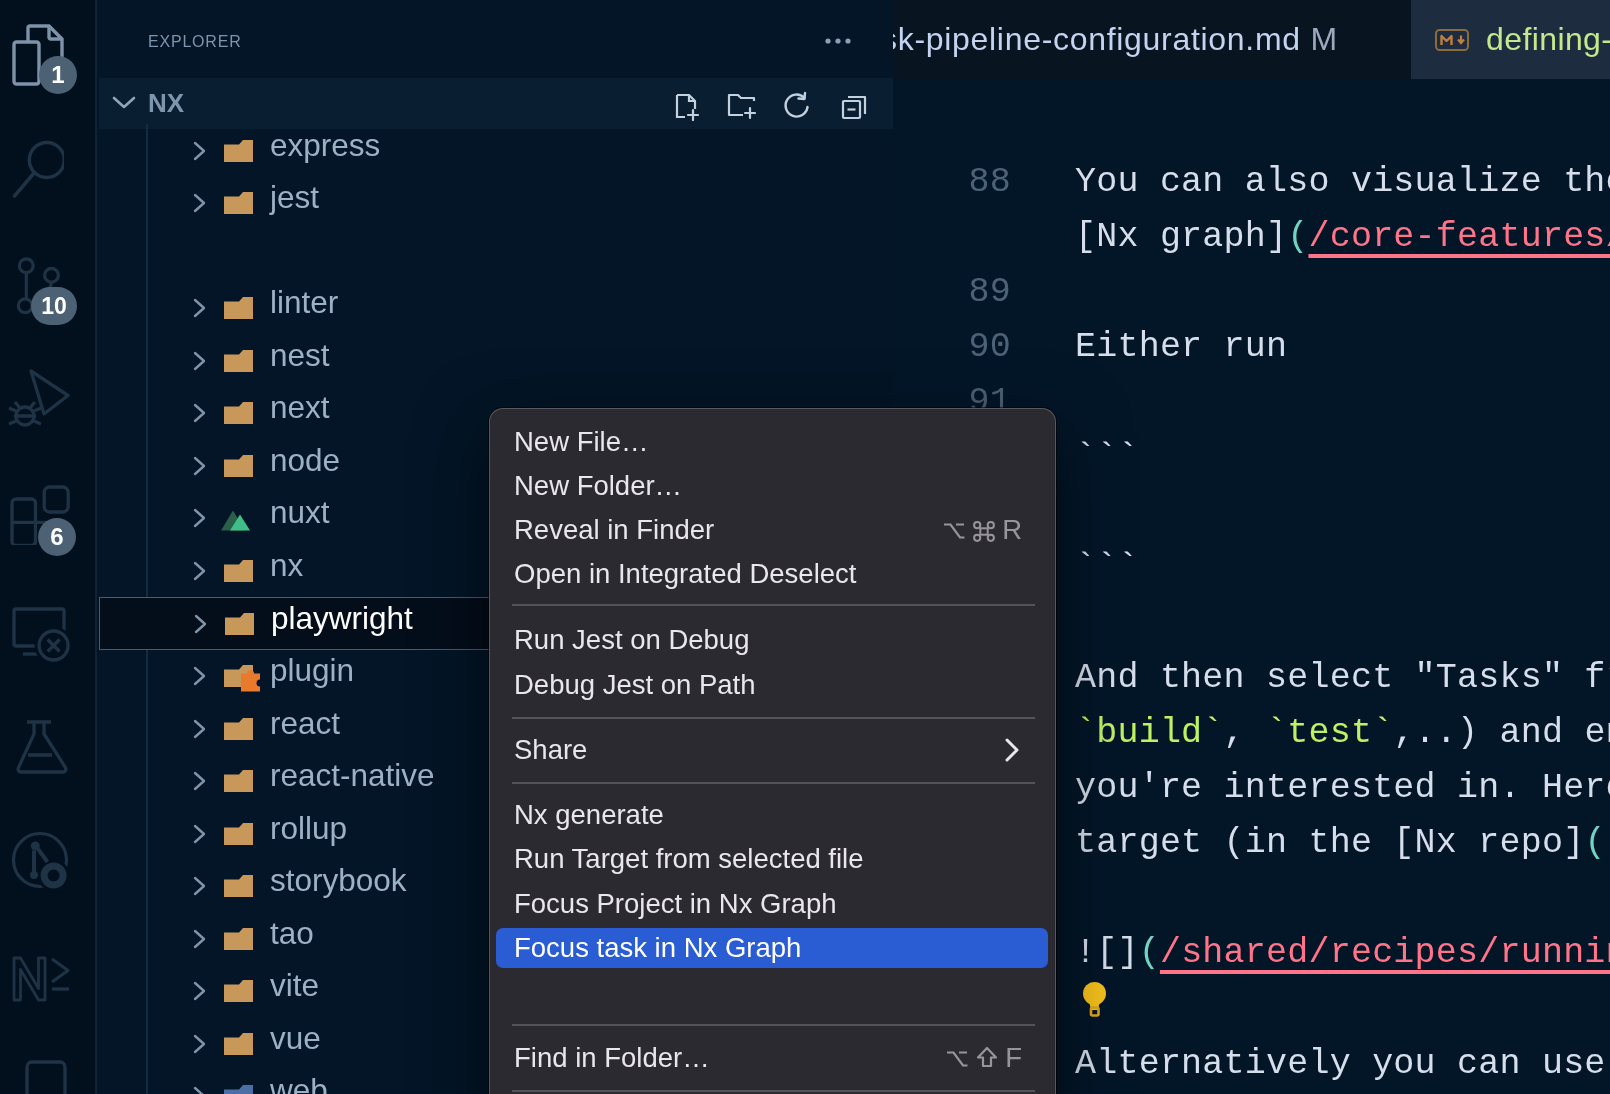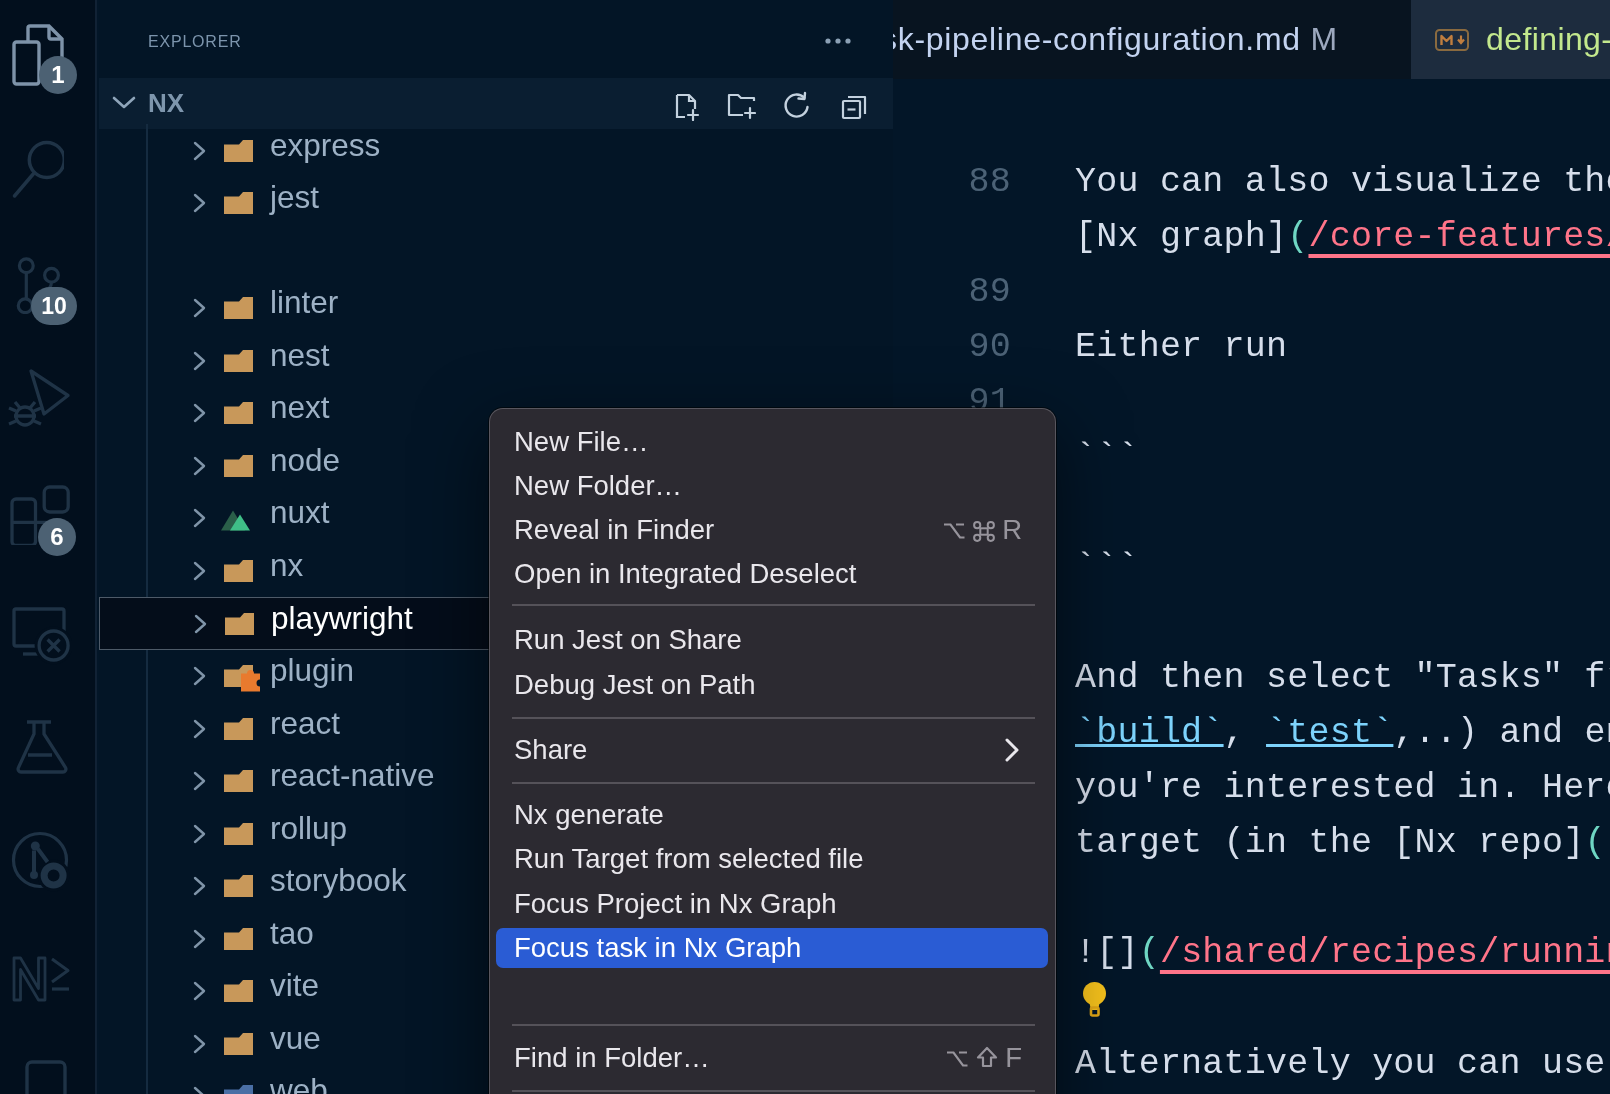--- a/index.html
+++ b/index.html
@@ -34,21 +34,21 @@
   
   #editor { left:893px; top:0; width:717px; height:1094px; background:#031628; }
   #tabbar { position:absolute; left:0; top:0; width:717px; height:79px; background:#081420; overflow:hidden; }
   #tab2 { position:absolute; left:518px; top:0; width:199px; height:79px; background:#1d2c3e; }
   #breadcrumbs { position:absolute; left:0; top:79px; width:717px; height:52px;
     border-bottom:1.5px solid #1b2a3c; color:#a5aae8; font-size:29.5px; letter-spacing:0.2px; }
   #code { position:absolute; left:0; top:131px; width:717px; height:963px;
     font-family:"Liberation Mono", monospace; font-size:35px; letter-spacing:0.22px; }
   .cline { position:absolute; white-space:pre; color:#d6deeb; line-height:42px; }
   .lnum { position:absolute; left:0; width:118px; text-align:right; color:#4c6276; line-height:42px; }
-  .grn { color:#7dd3fc;text-decoration:underline; }
+  .grn { color:#bef264; }
   .pnk { color:#ff7489; }
   .tea { color:#6fd6c3; }
   .lnk { text-decoration:underline; text-underline-offset:8px; text-decoration-thickness:3.5px; }
 
   
   #menu { left:489px; top:408px; width:567px; height:760px; background:#2c2a31;
     border-radius:14px; border:1.5px solid rgba(125,122,132,0.55);
     box-shadow:0 0 0 1px rgba(0,0,0,0.55), 0 22px 70px rgba(0,0,0,0.55); }
   .mitem { position:absolute; left:24px; color:#e9e7ec; font-size:27.5px; line-height:34px; white-space:pre; }
   .msep { position:absolute; left:22px; width:523px; height:1.5px; background:#555259; }
@@ -382,21 +382,21 @@
           <circle cx="5.2" cy="8.2" r="3.1"></circle>
           <circle cx="18.8" cy="8.2" r="3.1"></circle>
           <circle cx="5.2" cy="20.8" r="3.1"></circle>
           <circle cx="18.8" cy="20.8" r="3.1"></circle>
           <rect x="8.3" y="11.3" width="7.4" height="6.4"></rect>
         </svg>
         <span>R</span>
       </div>
     <div class="mitem" style="top:148px">Open in Integrated Deselect</div>
     <div class="msep" style="top:195px"></div>
-    <div class="mitem" style="top:214px">Run Jest on Share</div>
+    <div class="mitem" style="top:214px">Run Jest on Debug</div>
     <div class="mitem" style="top:259px">Debug Jest on Path</div>
     <div class="msep" style="top:308px"></div>
     <div class="mitem" style="top:324px">Share</div>
     <svg style="position:absolute;left:513px;top:328px" width="18" height="26" viewBox="0 0 18 26" fill="none" stroke="#e9e7ec" stroke-width="3">
         <path d="M4 3 l10 10 -10 10" stroke-linecap="round" stroke-linejoin="round"></path>
       </svg>
     <div class="msep" style="top:373px"></div>
     <div class="mitem" style="top:389px">Nx generate</div>
     <div class="mitem" style="top:478px">Focus Project in Nx Graph</div>
     <div class="mitem" style="top:433px">Run Target from selected file</div>

